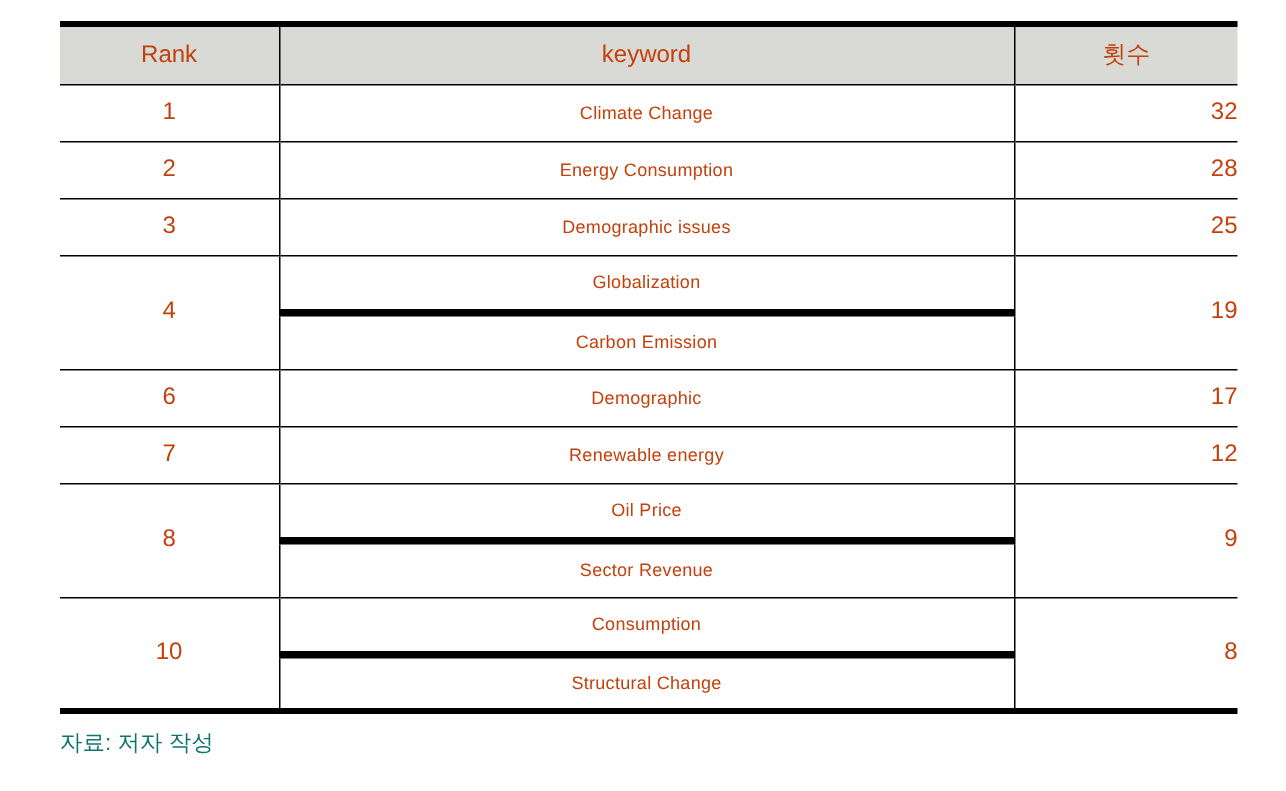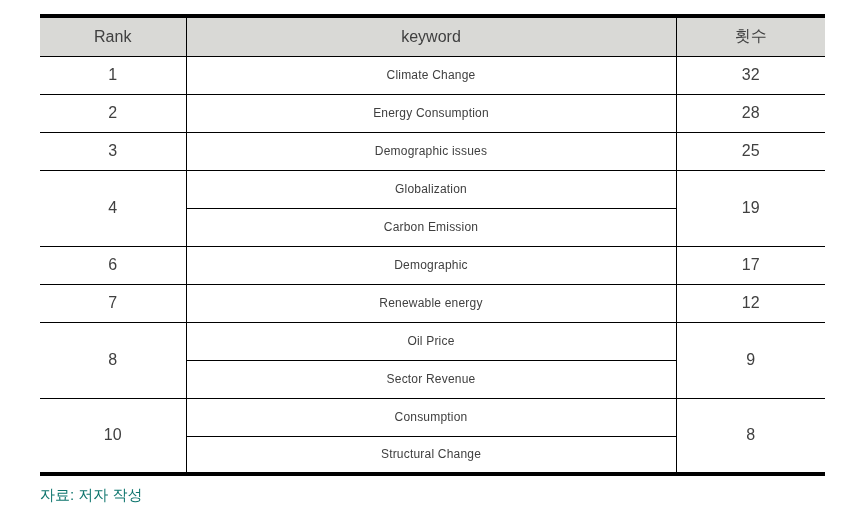--- a/index.html
+++ b/index.html
@@ -44,21 +44,21 @@
   table.data-table th,
   table.data-table td {
     border-left: none;
     border-right: none;
     border-top: 1px solid #000000;
     border-bottom: 1px solid #000000;
     text-align: center;
     vertical-align: middle;
     font-weight: normal;
     font-size: 16px;
-    color: #404040;
+    color: #c2410c;
     padding: 0;
     height: 38px;
     box-sizing: border-box;
   }
 
   table.data-table thead th {
     background: #d9d9d6;
     height: 40px;
     border-top: none;
     border-bottom: 1px solid #000000;
@@ -71,29 +71,30 @@
     border-left: 1px solid #000000;
     margin-left: 40px;
   }
 
   table.data-table td.rank-cell {
     font-size: 16px;
   }
 
   table.data-table td.count-cell {
     font-size: 16px;
+    text-align: right;
   }
 
   table.data-table td.kw-cell {
     font-size: 12px;
     letter-spacing: 0.2px;
   }
 
   
-  table.data-table tr.sub-top td.kw-cell { border-bottom: 1px solid #000000; }
+  table.data-table tr.sub-top td.kw-cell { border-bottom: 5px solid #000000; }
 
   #source-note {
     position: absolute;
     left: 40px;
     top: 486px;
     font-size: 15px;
     color: #0f766e;
     white-space: nowrap;
   }
 </style>

